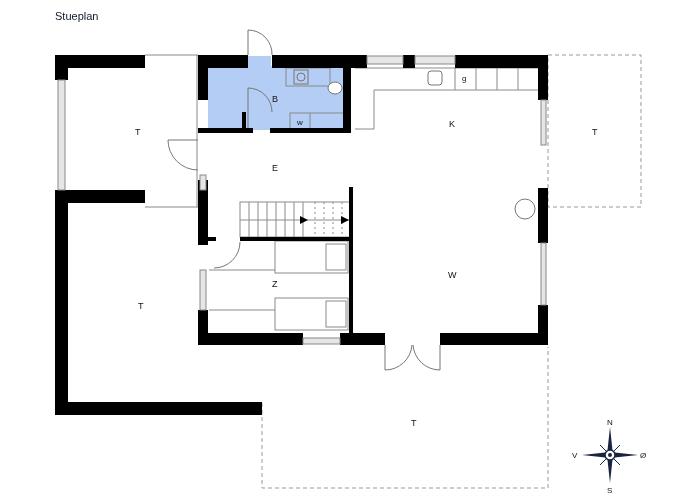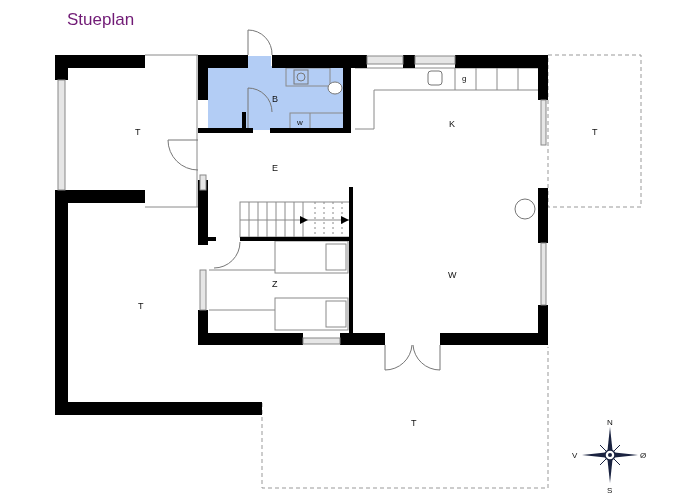--- a/index.html
+++ b/index.html
@@ -1,17 +1,17 @@
 <!DOCTYPE html>
 <html><head>
   <meta charset="utf-8">
   <style>
     html, body { margin: 0; padding: 0; background: #ffffff; }
     body { width: 700px; height: 500px; position: relative; overflow: hidden; font-family: "Liberation Sans", sans-serif; }
-    .title { position: absolute; left: 67px; top: 10px; font-size: 17px; color: #701a75; }
+    .title { position: absolute; left: 55px; top: 10px; font-size: 11px; color: #0f172a; }
     svg.plan { position: absolute; left: 0; top: 0; }
     .lbl { font-family: "Liberation Sans", sans-serif; font-size: 9px; fill: #111; }
     .sm { font-family: "Liberation Sans", sans-serif; font-size: 8px; fill: #111; }
   </style>
 </head>
 <body>
 
 <div class="title">Stueplan</div>
 
 <svg class="plan" width="700" height="500" viewBox="0 0 700 500">

